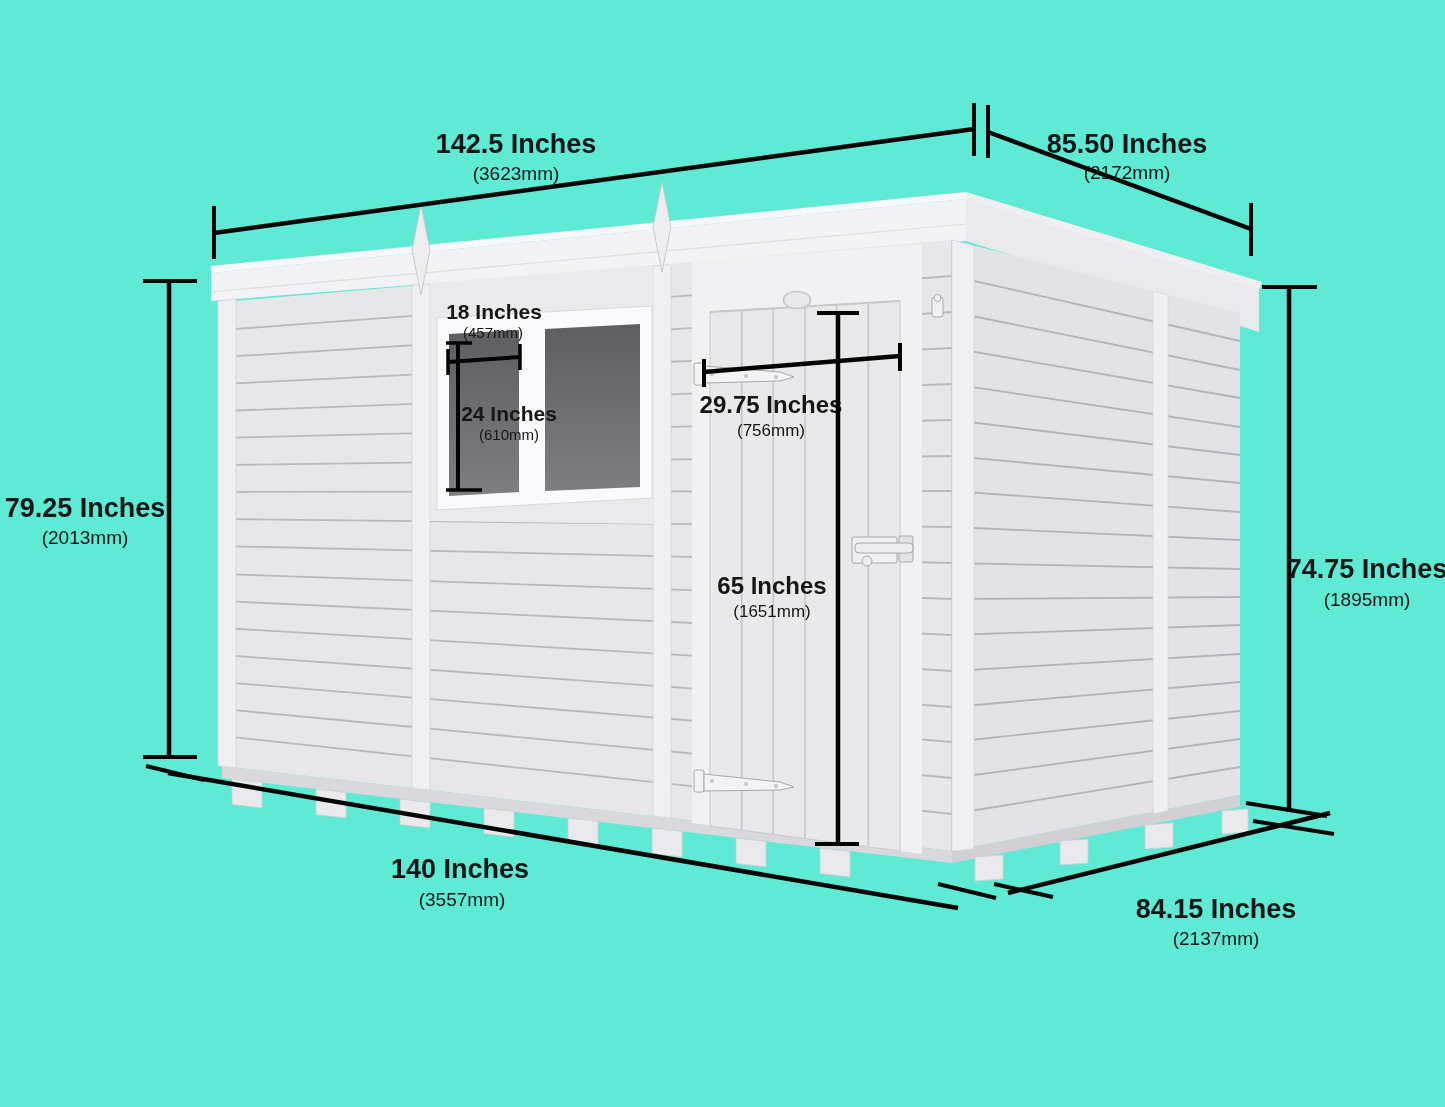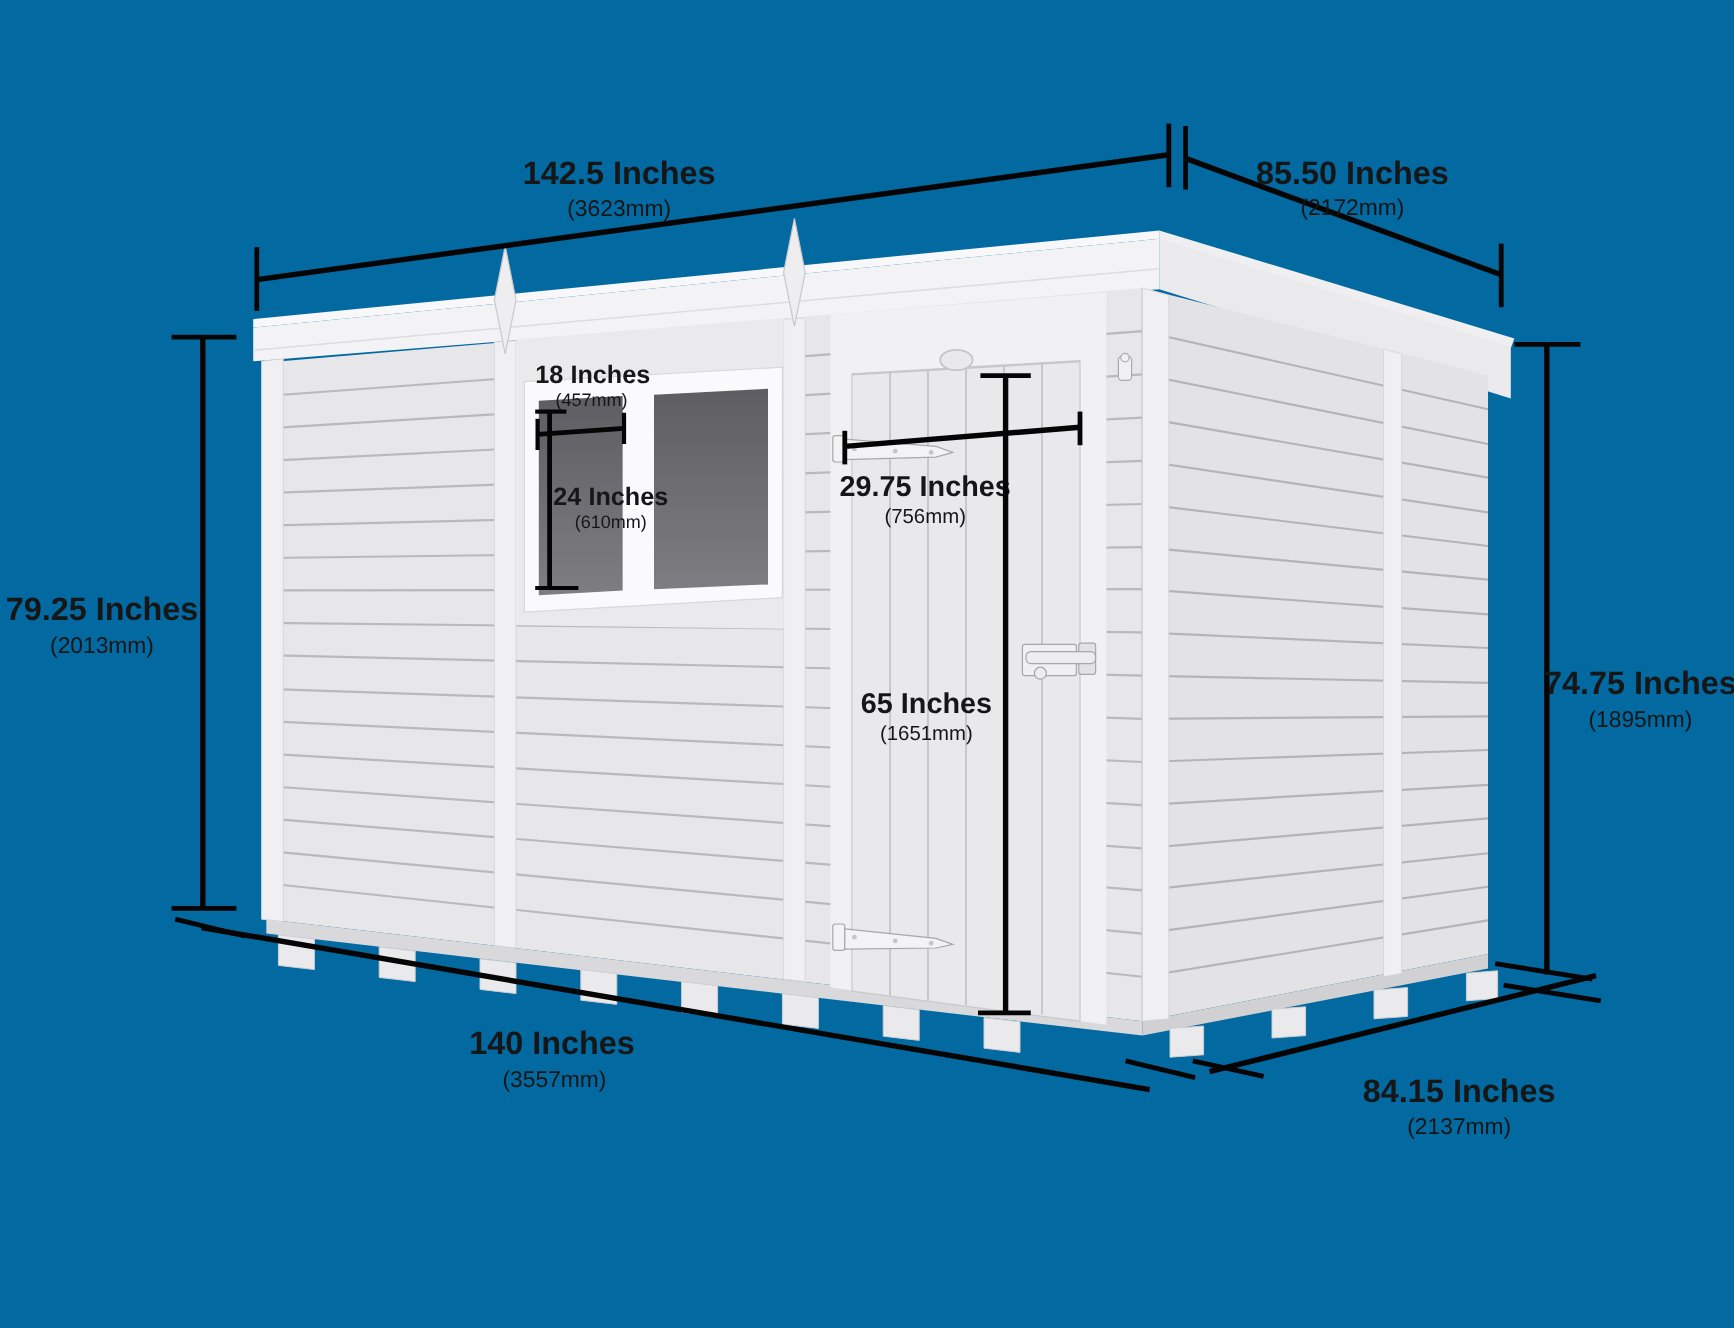--- a/index.html
+++ b/index.html
@@ -1,16 +1,16 @@
 <!DOCTYPE html>
 <html><head>
 <meta charset="utf-8">
 <style>
   html,body{margin:0;padding:0;background:#ffffff;}
-  .stage{position:relative;width:1445px;height:1107px;background:#0369a1;overflow:hidden;
+  .stage{position:relative;width:1445px;height:1107px;background:#5eead4;overflow:hidden;
          font-family:"Liberation Sans",sans-serif;}
   .stage svg{position:absolute;left:0;top:0;display:block;}
   .dim-line{stroke:#050505;stroke-width:4.5;stroke-linecap:butt;fill:none;}
   .dim-tick{stroke:#050505;stroke-width:4;stroke-linecap:butt;fill:none;}
   .dim-line-sm{stroke:#050505;stroke-width:4;fill:none;}
   .dim-tick-sm{stroke:#050505;stroke-width:3.5;fill:none;}
   .clad{stroke:#b9b9bd;stroke-width:1.8;}
   .clad-side{stroke:#b4b4b8;stroke-width:1.8;}
   .plank{stroke:#c6c6c9;stroke-width:1.6;}
   text{fill:#161616;}

